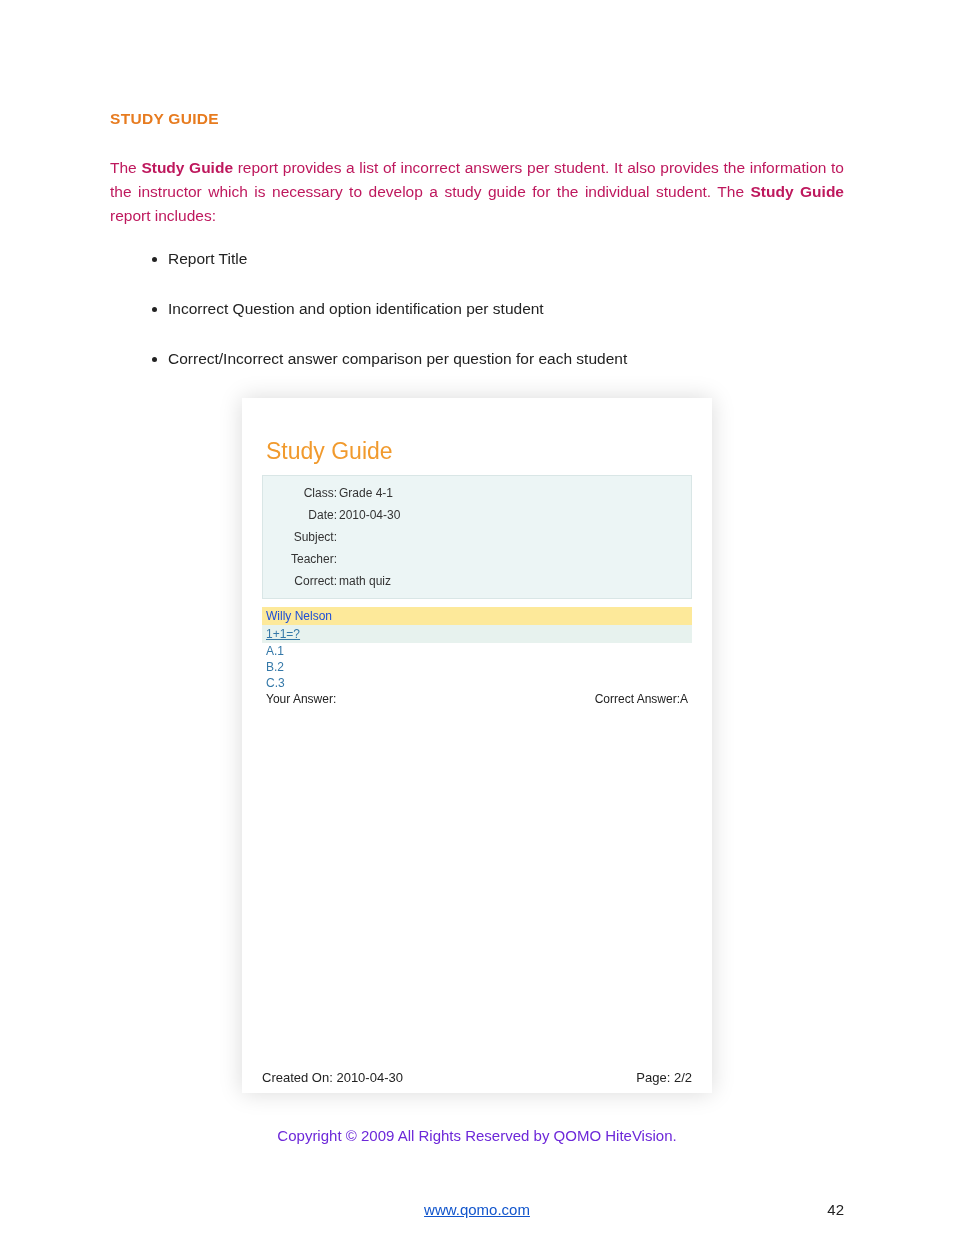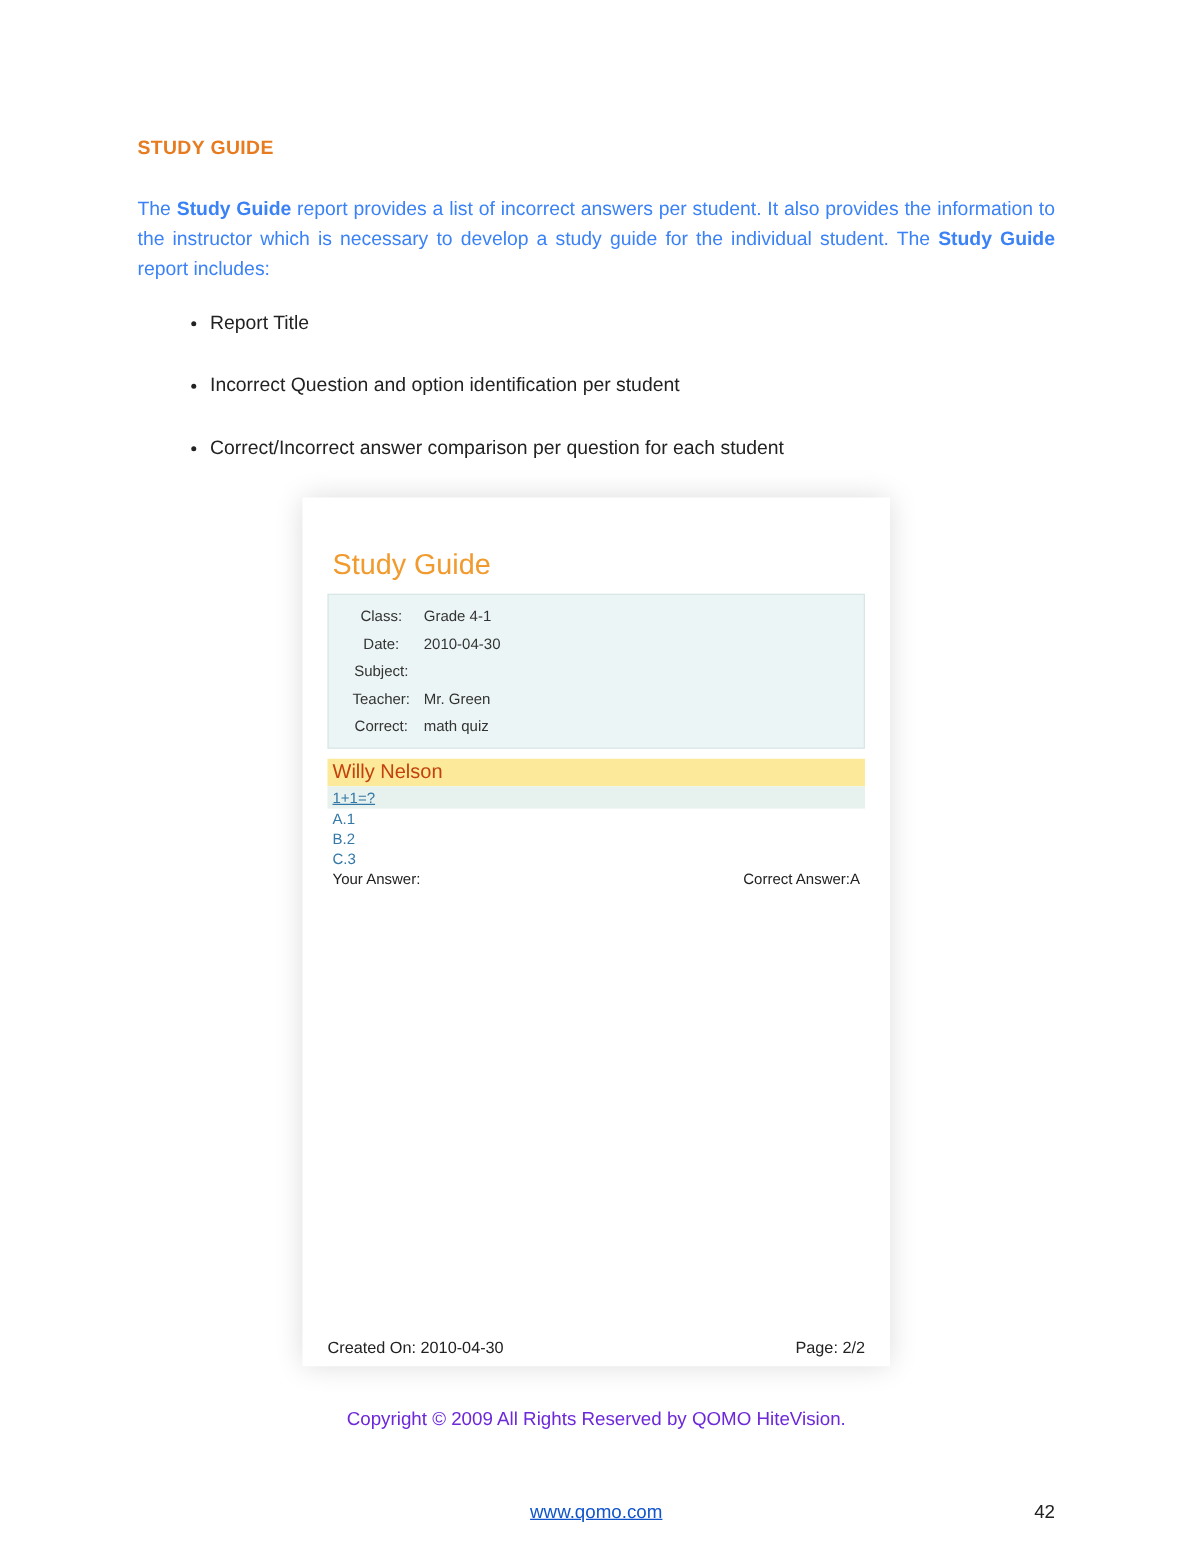--- a/index.html
+++ b/index.html
@@ -15,21 +15,21 @@
     color: #e77b1f;
     font-weight: bold;
     font-size: 15.5px;
     letter-spacing: 0.3px;
     margin-bottom: 28px;
   }
   .intro {
     font-size: 15.5px;
     line-height: 1.55;
     text-align: justify;
-    color: #3b82f6;
+    color: #be185d;
     margin-bottom: 22px;
   }
   .intro .bold { font-weight: bold; }
   ul.bullets {
     list-style: disc;
     padding-left: 58px;
     margin-bottom: 30px;
   }
   ul.bullets li {
     font-size: 15.5px;
@@ -60,40 +60,40 @@
     padding: 6px 10px 6px 10px;
     font-size: 12px;
     color: #333;
   }
   .meta-row {
     display: flex;
     padding: 4px 0;
   }
   .meta-label {
     width: 66px;
-    text-align: center;
+    text-align: right;
     padding-right: 2px;
   }
   .meta-value { flex: 1; }
 
   .rpt-section {
     margin-top: 8px;
     font-size: 11.5px;
   }
   .rpt-head {
     background: #efa63b;
     color: #000;
     padding: 2px 4px;
     font-size: 12px;
   }
   .rpt-name-row {
     background: #fde99a;
-    color: #c2410c;
+    color: #1d4ed8;
     padding: 2px 4px;
-    font-size: 16px;
+    font-size: 12px;
   }
   .rpt-q {
     background: #e7f2ee;
     color: #3478a8;
     padding: 2px 4px;
     font-size: 12px;
     text-decoration: underline;
   }
   .rpt-opt {
     background: #ffffff;
@@ -171,21 +171,20 @@
     </div>
     <div class="meta-row">
       <div class="meta-label">Date:</div>
       <div class="meta-value">2010-04-30</div>
     </div>
     <div class="meta-row">
       <div class="meta-label">Subject:</div>
     </div>
     <div class="meta-row">
       <div class="meta-label">Teacher:</div>
-      <div class="meta-value">Mr. Green</div>
     </div>
     <div class="meta-row">
       <div class="meta-label">Correct:</div>
       <div class="meta-value">math quiz</div>
     </div>
   </div>
 
   <div class="rpt-section">
     <div class="rpt-name-row">Willy Nelson</div>
     <div class="rpt-q">1+1=?</div>

